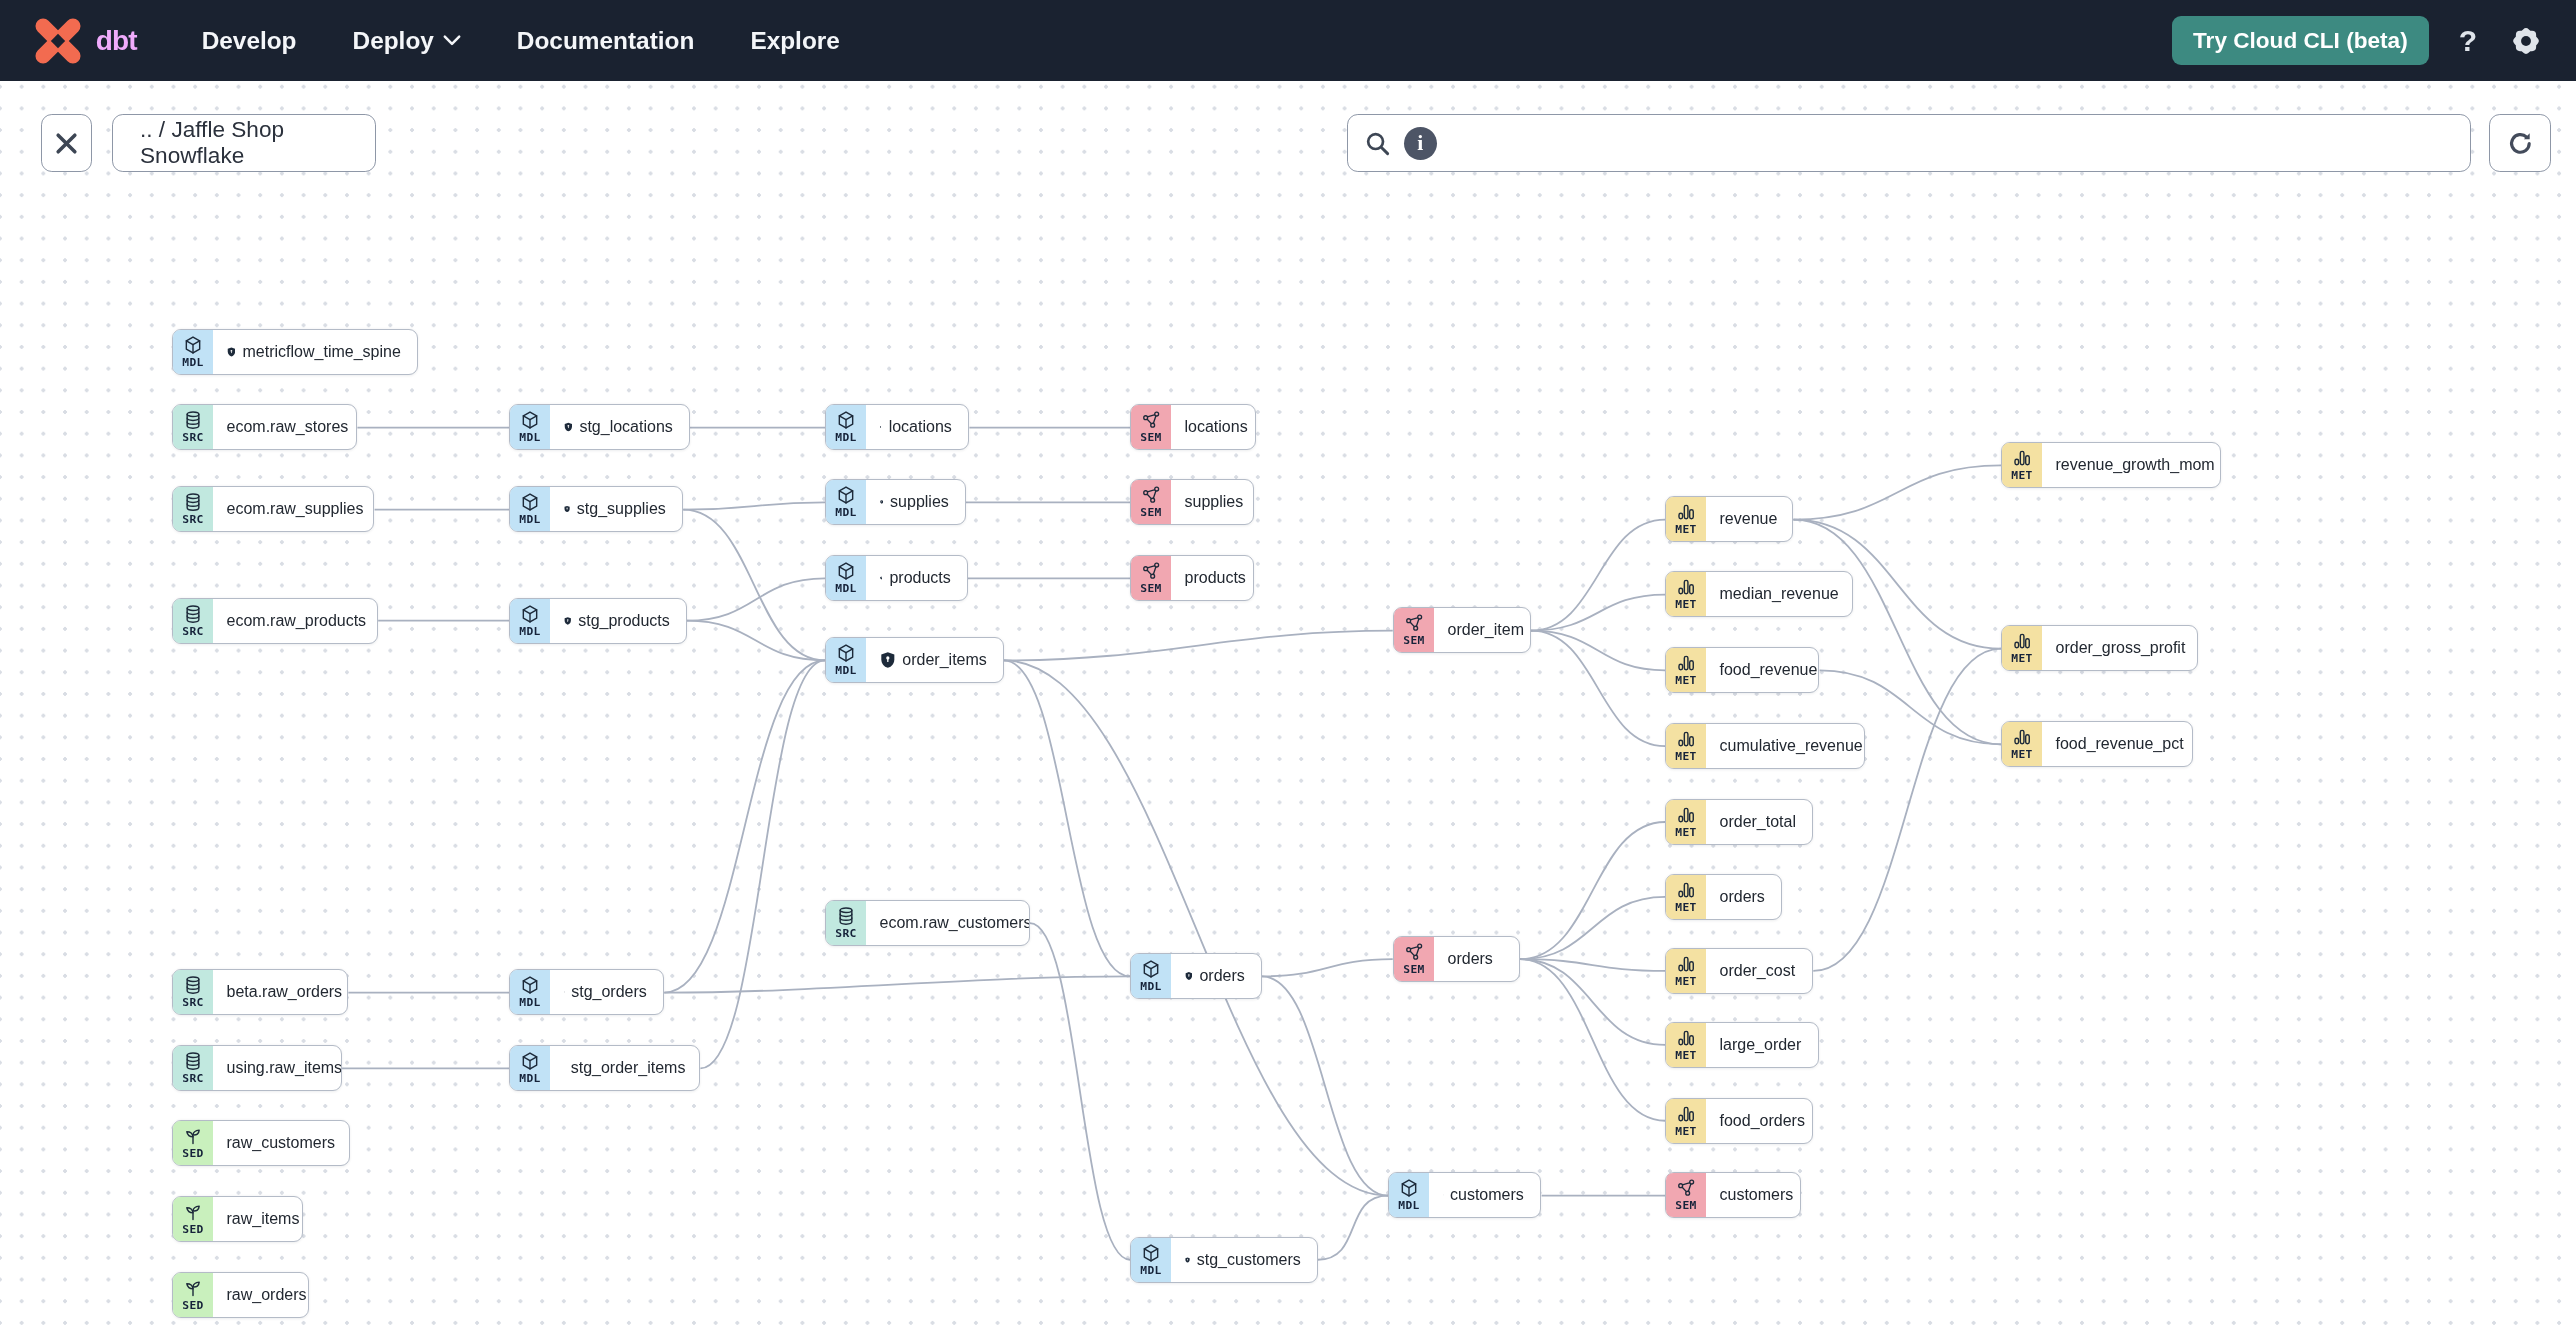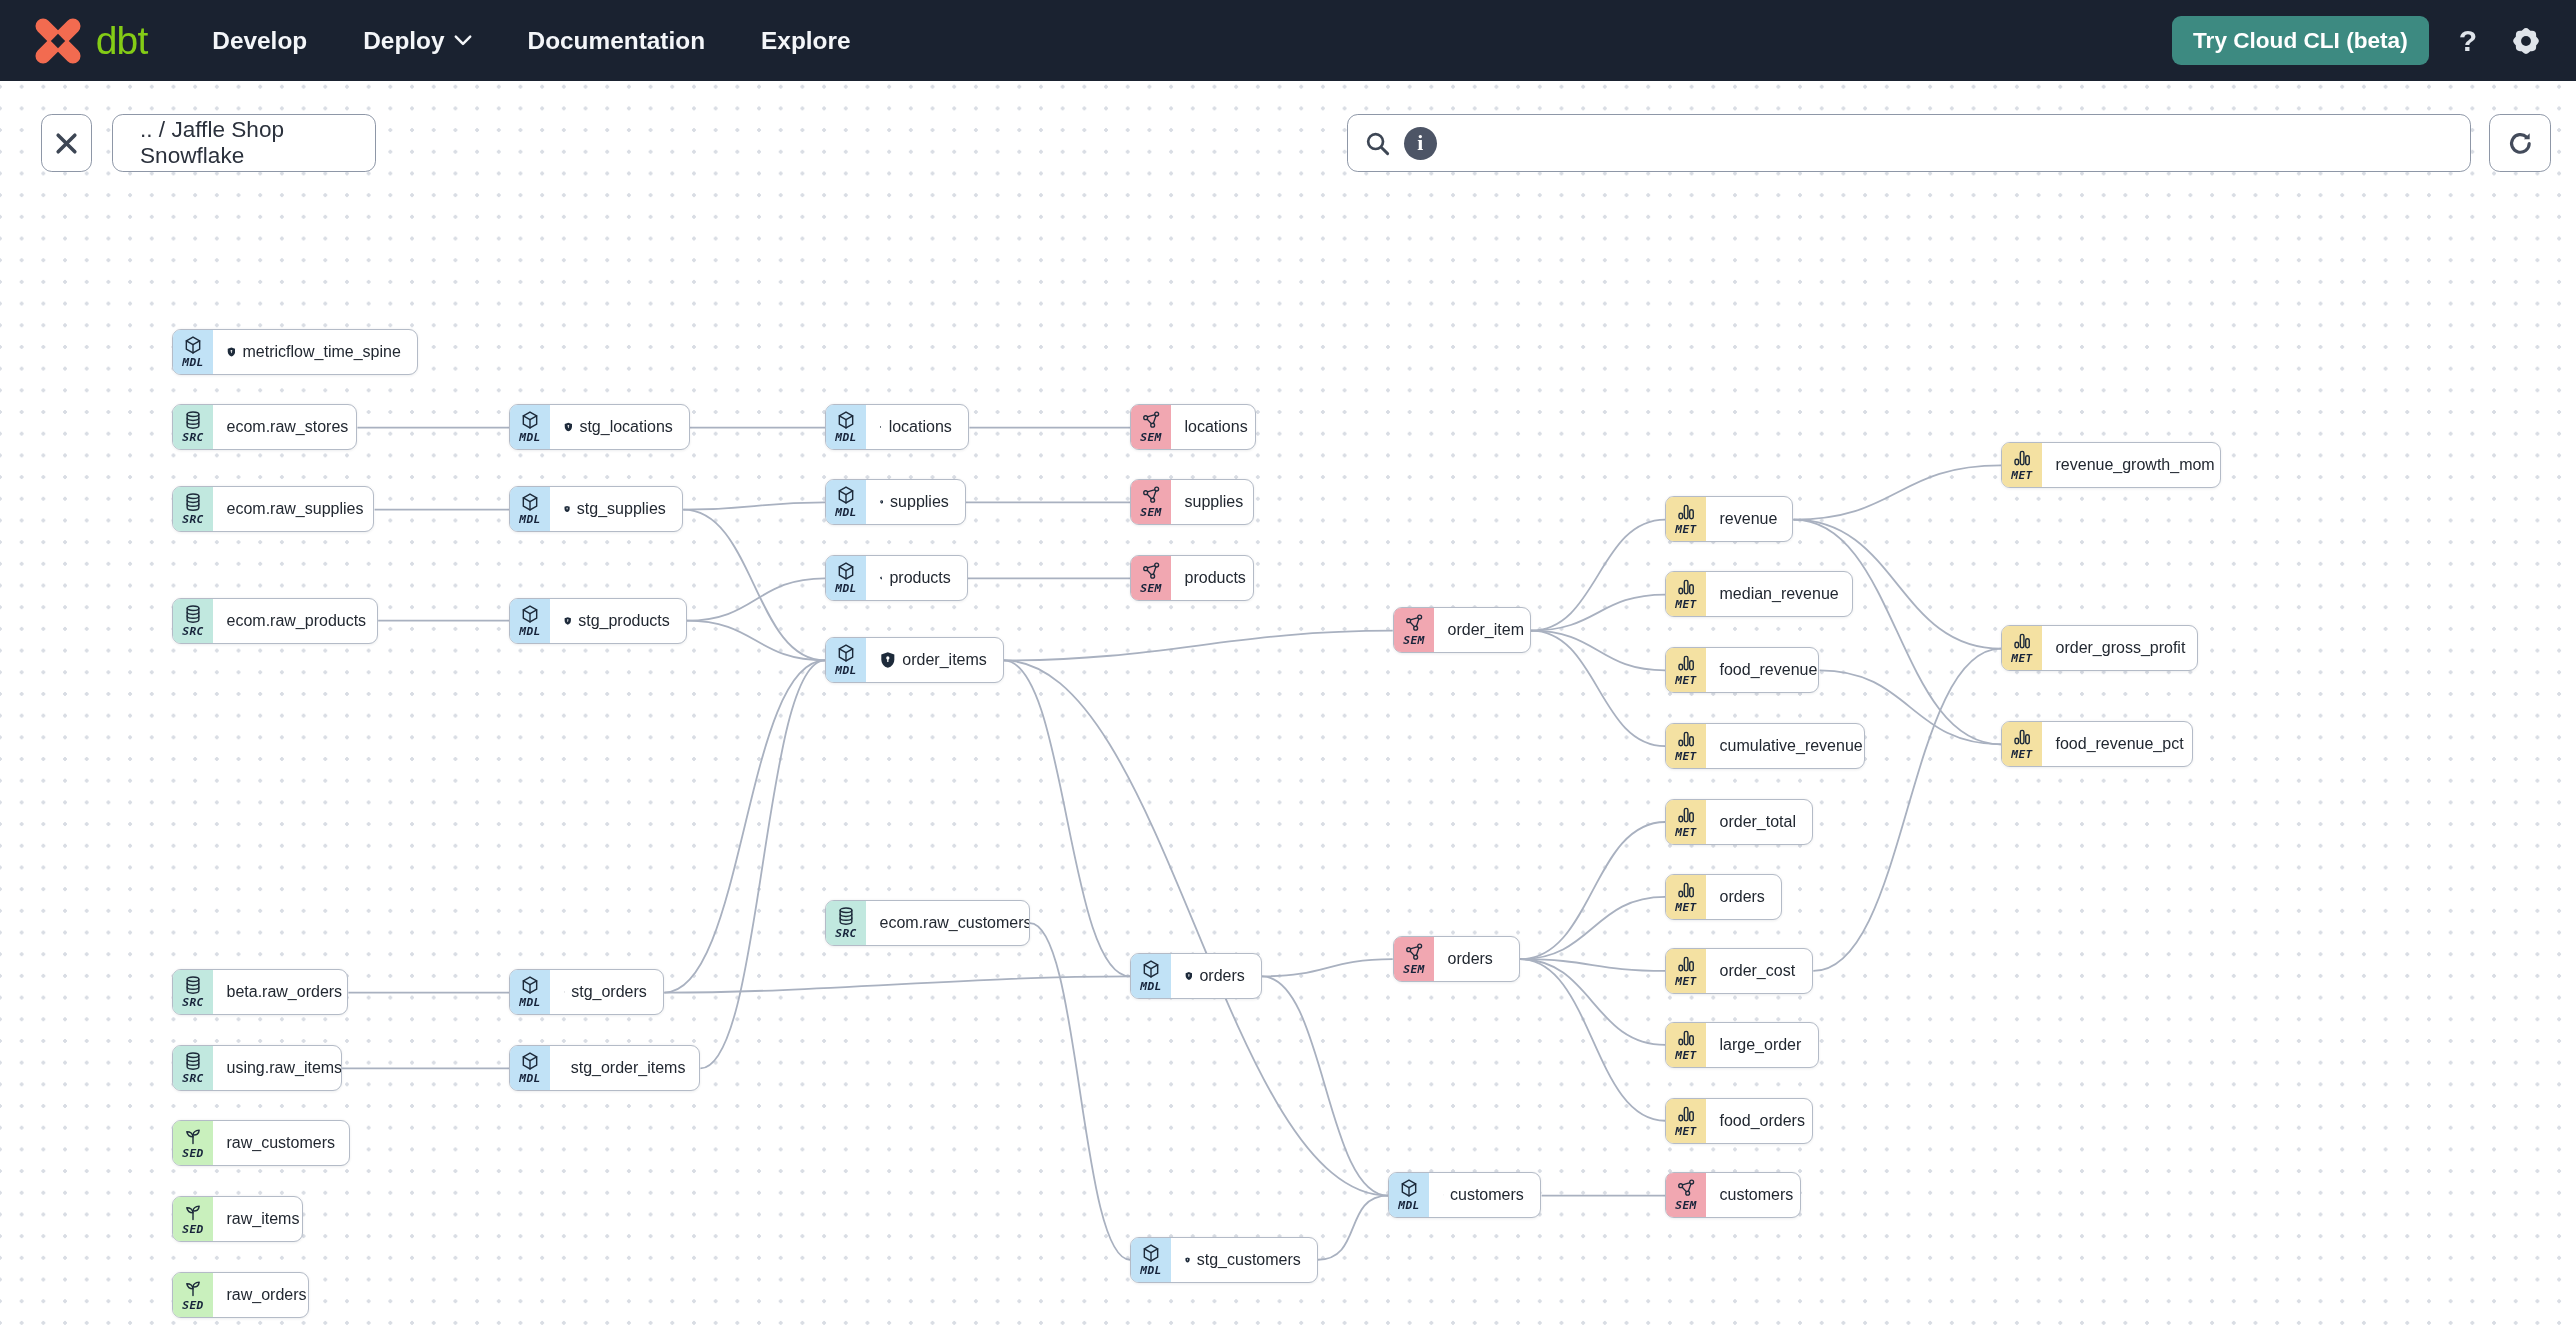--- a/index.html
+++ b/index.html
@@ -11,21 +11,21 @@
   .canvas { position:absolute; inset:0; background:#ffffff;
     background-image:radial-gradient(circle, #d9dde4 1.6px, transparent 1.8px);
     background-size:21.7px 21.7px; background-position:10.8px 10.8px; }
   .edges { position:absolute; left:0; top:0; }
   .nodes { position:absolute; left:0; top:0; width:100%; height:100%; }
 
   
   .navbar { position:absolute; left:0; top:0; width:100%; height:81px; background:#1a2230;
     display:flex; align-items:center; padding:0 31px; z-index:10; }
   .logo { display:flex; align-items:center; gap:10.8px; cursor:pointer; }
-  .wordmark { color:#84cc16; font-size:39px; font-weight:normal; letter-spacing:-0.9px; line-height:1; }
+  .wordmark { color:#f0abfc; font-size:28px; font-weight:bold; letter-spacing:-0.9px; line-height:1; }
   .menu { display:flex; align-items:center; gap:56px; margin-left:65px; }
   .menu-item { color:#f4f6f9; font-size:24.4px; font-weight:bold; cursor:pointer;
     display:inline-flex; align-items:center; gap:9px; }
   .nav-right { margin-left:auto; display:flex; align-items:center; gap:30px; }
   .cta { background:#3d8a81; color:#ffffff; border:none; border-radius:9px;
     font-family:inherit; font-size:22.6px; font-weight:bold; padding:11.7px 21px; cursor:pointer; }
   .crumb { display:flex; align-items:center; gap:12.6px; }
   .org { color:#ffffff; font-size:24.4px; font-weight:bold; }
   .sep { color:#8d96a6; font-size:23.5px; }
   .proj { color:#eef1f5; font-size:24.4px; }
@@ -52,21 +52,21 @@
     font-family:"Liberation Serif", serif; font-size:21.7px; font-weight:bold; cursor:pointer; }
   .refresh { left:2489px; top:114px; width:62px; height:58px; }
 
   
   .node { position:absolute; height:46px; background:#ffffff; border:1.4px solid #b4bbc7;
     border-radius:9px; display:flex; align-items:stretch; cursor:pointer;
     box-shadow:0 0.9px 2.7px rgba(16,24,40,0.08); }
   .badge { width:40px; flex:0 0 40px; border-radius:7.2px 0 0 7.2px; display:flex;
     flex-direction:column; align-items:center; justify-content:center; gap:0.9px; }
   .badge-label { font-family:"DejaVu Sans Mono", monospace; font-size:11.3px; font-weight:bold;
-    color:#16233a; letter-spacing:0.3px;font-style:italic; }
+    color:#16233a; letter-spacing:0.3px; }
   .nbody { display:flex; align-items:center; gap:7.2px; padding:0 16.2px 0 13.5px; white-space:nowrap;
     overflow:hidden; }
   .nlabel { font-size:16px; color:#222831; }
 </style>
 </head>
 <body>
 
 <div class="page">
 
   <div class="canvas">

